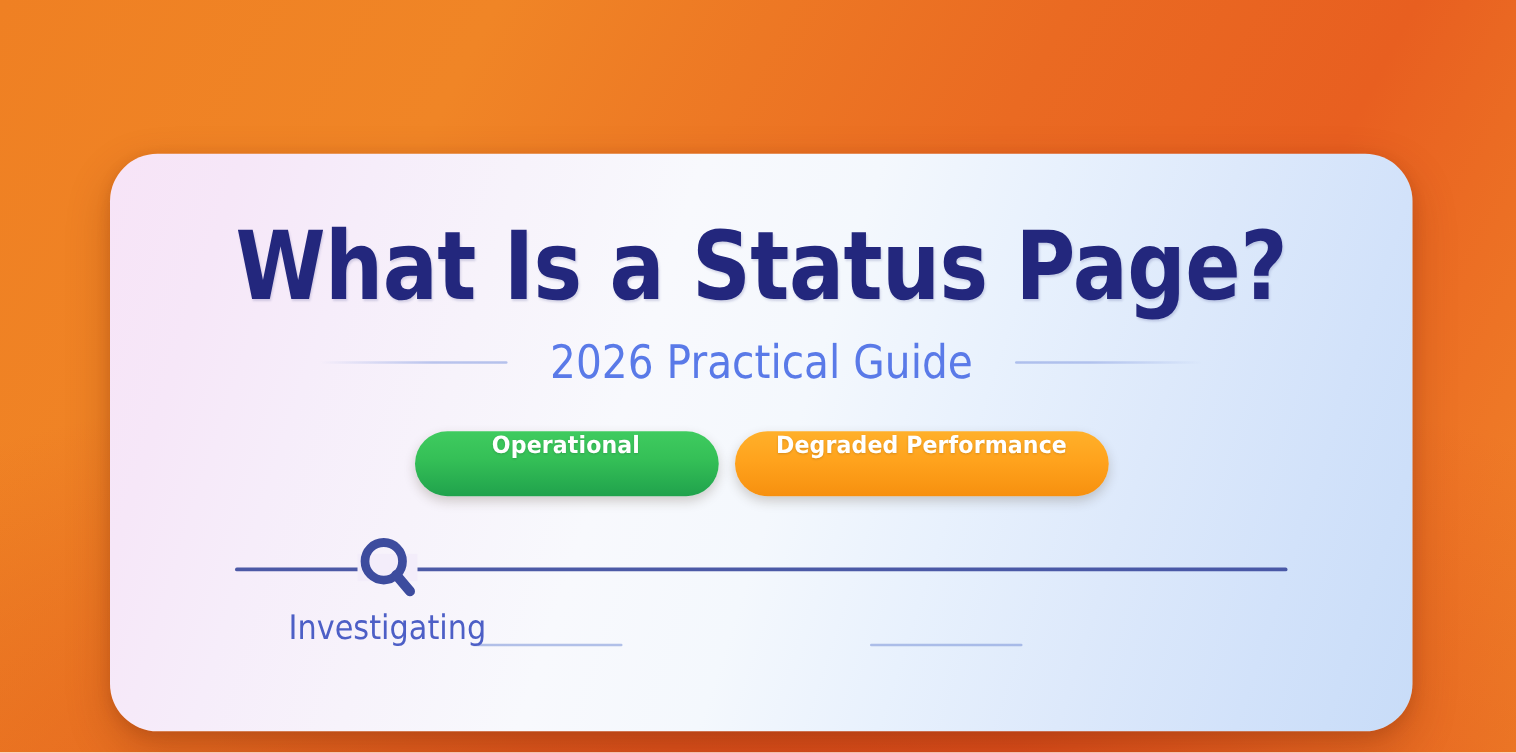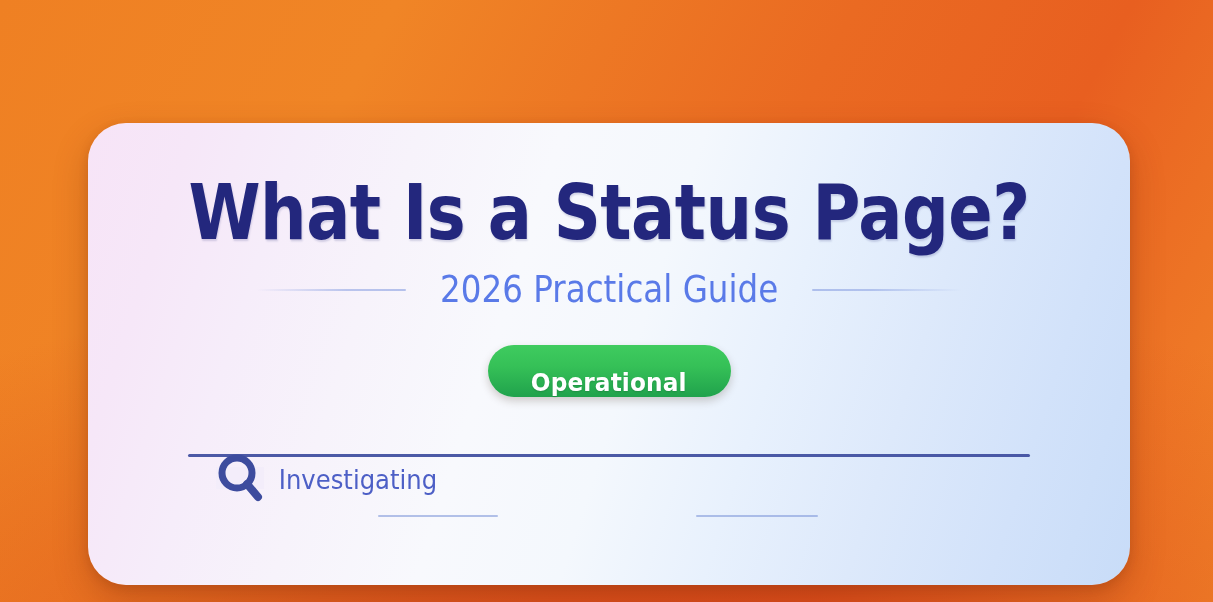--- a/index.html
+++ b/index.html
@@ -104,27 +104,27 @@
     top: 222px;
     width: 100%;
     display: flex;
     align-items: center;
     justify-content: center;
     gap: 13px;
   }
   .badge {
     height: 52px;
     display: flex;
-    align-items: flex-end;
+    align-items: flex-start;
     justify-content: center;
     border-radius: 26px;
     color: #ffffff;
     font-family: "DejaVu Sans", sans-serif;
     font-weight: 700;
-    font-size: 25px;
+    font-size: 19px;
     letter-spacing: 0.1px;
     white-space: nowrap;
     box-shadow: 0 4px 9px rgba(60, 40, 20, 0.22);
     text-shadow: 0 1px 2px rgba(0,0,0,0.16);
   }
   .badge span { transform: scaleX(0.93); display:block; }
   .badge.operational {
     width: 243px;
     background: linear-gradient(180deg, #3fcb5f 0%, #35c057 42%, #20a24c 100%);
   }
@@ -161,21 +161,21 @@
     top: 0;
     width: 100%;
     height: 100%;
     display: flex;
     justify-content: space-between;
   }
   .tl-step {
     position: relative;
     width: 200px;
     display: flex;
-    flex-direction: row;
+    flex-direction: column;
     align-items: center;
   }
   .tl-step.s1 { margin-left: 22px; }
   .tl-step.s3 { margin-right: 27px; }
 
   .tl-icon {
     position: relative;
     z-index: 3;
     height: 64px;
     display: flex;
@@ -220,20 +220,23 @@
 
     <div class="subtitle-row">
       <div class="sub-rule"></div>
       <div class="subtitle">2026 Practical Guide</div>
       <div class="sub-rule right"></div>
     </div>
 
     <div class="badge-row">
       <div class="badge operational">
         <span>Operational</span>
+      </div>
+      <div class="badge degraded">
+        <span>Degraded Performance</span>
       </div>
     </div>
 
     <div class="timeline">
 
       <div class="tl-track"></div>
 
       <div class="label-rule lr1"></div>
       <div class="label-rule lr2"></div>
 

